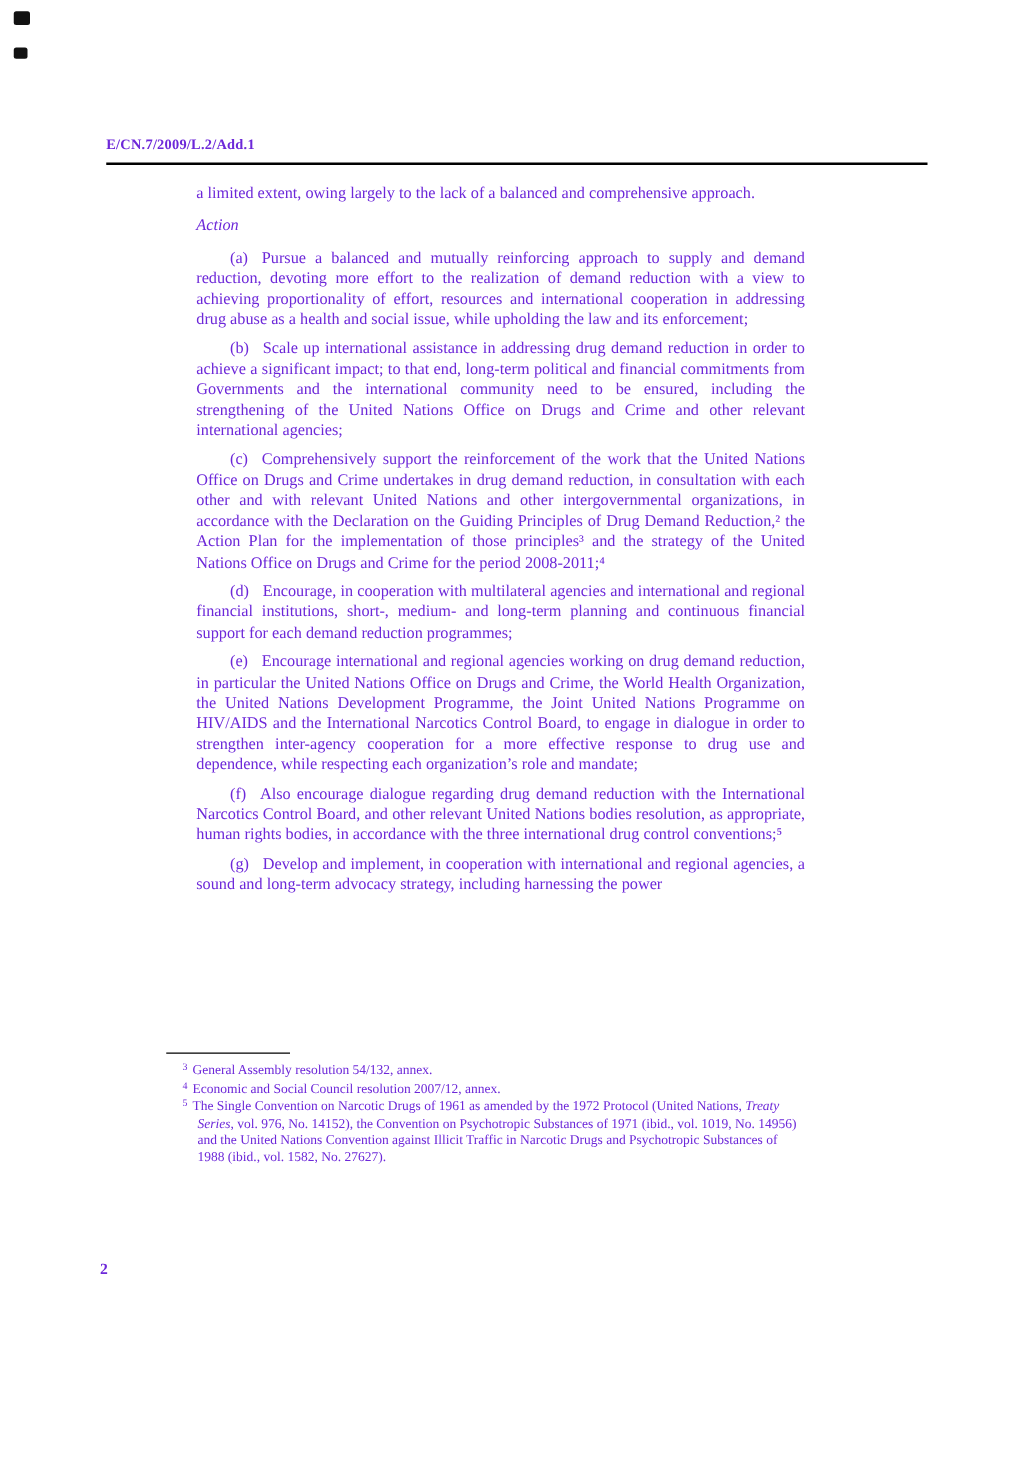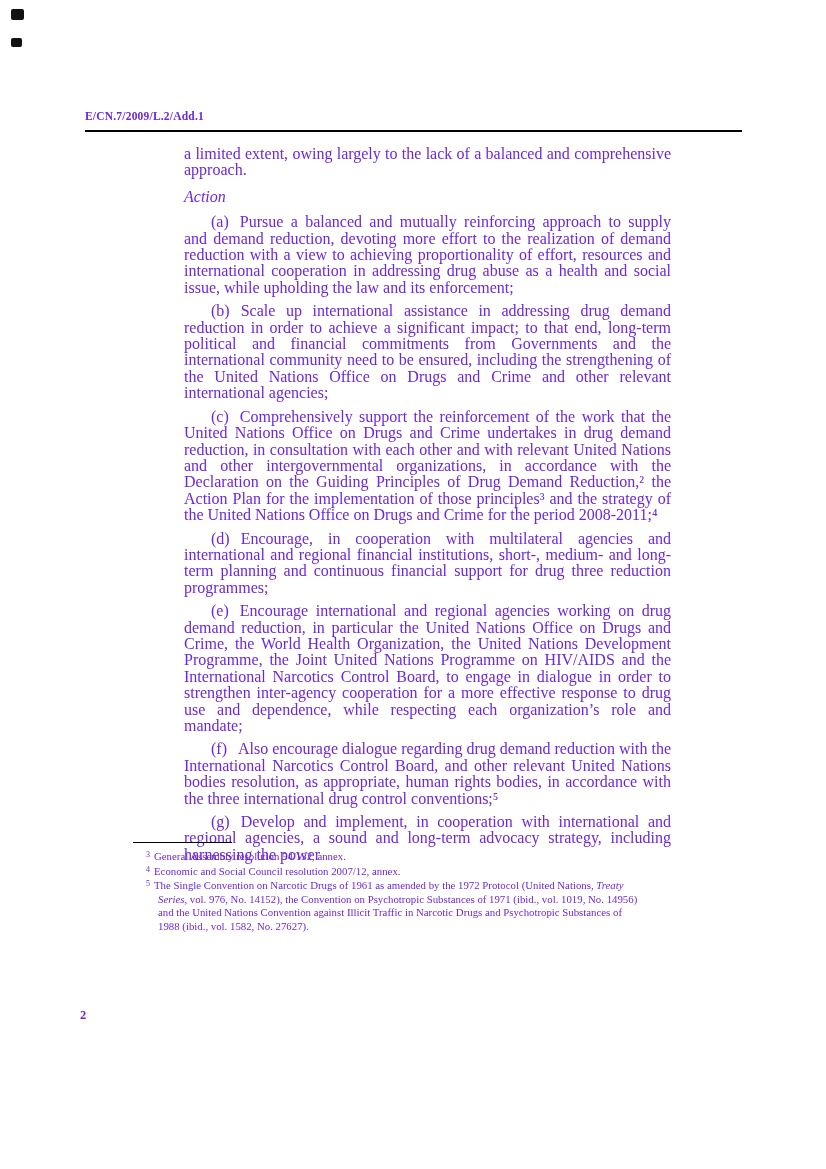--- a/index.html
+++ b/index.html
@@ -37,23 +37,23 @@
   .header-rule {
     margin-top: 6px;
     border-bottom: 2px solid #000000;
     width: 100%;
     height: 0;
   }
 
   .body-text {
     position: absolute;
     top: 146px;
-    left: 184px;
+    left: 157px;
     width: 487px;
-    font-size: 16px;
+    font-size: 13px;
     line-height: 16.4px;
     text-align: justify;
     font-family: Liberation Serif, serif;
   }
   .para { margin-bottom: 7px; }
   .heading-italic {
     font-style: italic;
     margin-top: 10px;
     margin-bottom: 9px;
     text-align: left;
@@ -117,21 +117,21 @@
 
     <p class="heading-italic">Action</p>
 
 
     <p class="para item"><span>(a)</span><span class="tab"></span><span>Pursue a balanced and mutually reinforcing approach to supply and demand reduction, devoting more effort to the realization of demand reduction with a view to achieving proportionality of effort, resources and international cooperation in addressing drug abuse as a health and social issue, while upholding the law and its enforcement;</span></p>
 
     <p class="para item"><span>(b)</span><span class="tab"></span><span>Scale up international assistance in addressing drug demand reduction in order to achieve a significant impact; to that end, long-term political and financial commitments from Governments and the international community need to be ensured, including the strengthening of the United Nations Office on Drugs and Crime and other relevant international agencies;</span></p>
 
     <p class="para item"><span>(c)</span><span class="tab"></span><span>Comprehensively support the reinforcement of the work that the United Nations Office on Drugs and Crime undertakes in drug demand reduction, in consultation with each other and with relevant United Nations and other intergovernmental organizations, in accordance with the Declaration on the Guiding Principles of Drug Demand Reduction,² the Action Plan for the implementation of those principles³ and the strategy of the United Nations Office on Drugs and Crime for the period 2008-2011;⁴</span></p>
 
-    <p class="para item"><span>(d)</span><span class="tab"></span><span>Encourage, in cooperation with multilateral agencies and international and regional financial institutions, short-, medium- and long-term planning and continuous financial support for drug three reduction programmes;</span></p>
+    <p class="para item"><span>(d)</span><span class="tab"></span><span>Encourage, in cooperation with multilateral agencies and international and regional financial institutions, short-, medium- and long-term planning and continuous financial support for each demand reduction programmes;</span></p>
 
     <p class="para item"><span>(e)</span><span class="tab"></span><span>Encourage international and regional agencies working on drug demand reduction, in particular the United Nations Office on Drugs and Crime, the World Health Organization, the United Nations Development Programme, the Joint United Nations Programme on HIV/AIDS and the International Narcotics Control Board, to engage in dialogue in order to strengthen inter-agency cooperation for a more effective response to drug use and dependence, while respecting each organization’s role and mandate;</span></p>
 
     <p class="para item"><span>(f)</span><span class="tab"></span><span>Also encourage dialogue regarding drug demand reduction with the International Narcotics Control Board, and other relevant United Nations bodies resolution, as appropriate, human rights bodies, in accordance with the three international drug control conventions;⁵</span></p>
 
     <p class="para item"><span>(g)</span><span class="tab"></span><span>Develop and implement, in cooperation with international and regional agencies, a sound and long-term advocacy strategy, including harnessing the power</span></p>
 
   </main>
 
   <footer class="footer-area">

